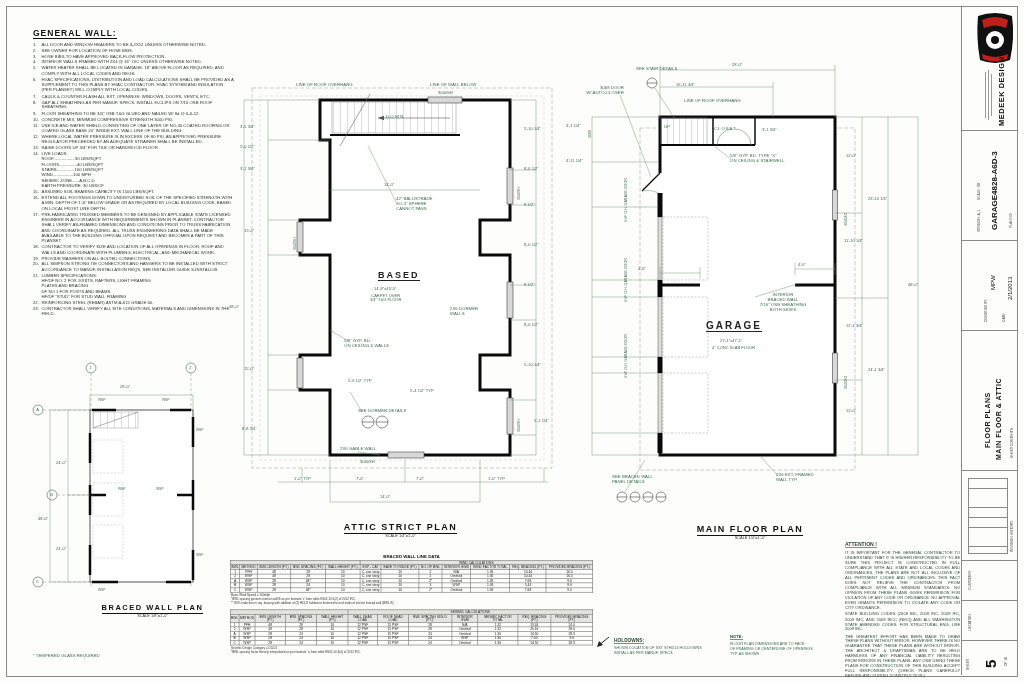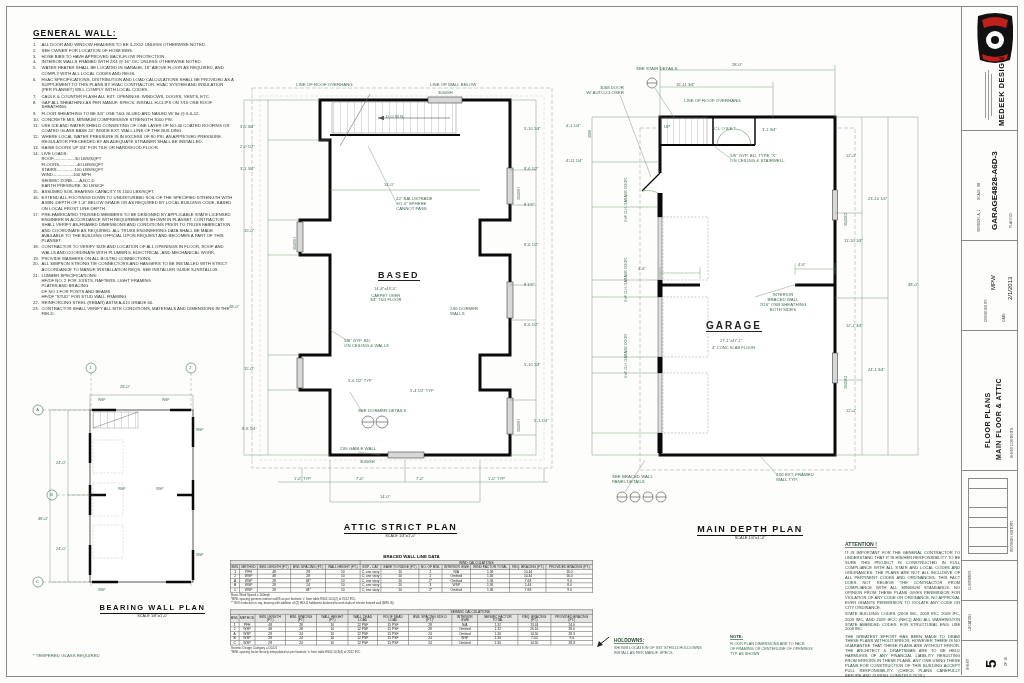--- a/index.html
+++ b/index.html
@@ -354,21 +354,21 @@
 <span class="dim" style="left:844px;top:238px;">11'-10 1/4"</span>
 <span class="dim" style="left:908px;top:282px;">48'-0"</span>
 <span class="dim" style="left:846px;top:323px;">12'-1 3/4"</span>
 <span class="dim" style="left:868px;top:367px;">24'-1 3/4"</span>
 <span class="dim" style="left:846px;top:408px;">12'-0"</span>
 <span class="ann" style="left:612px;top:474px;">SEE BRACED WALL
 PANEL DETAILS</span>
 <span class="ann" style="left:776px;top:472px;">2X6 EXT. FRAMED
 WALL TYP.</span>
 <div class="abs tc" style="left:650px;top:518px;width:200px;">
-  <span class="ttl">MAIN DEPTH PLAN</span>
+  <span class="ttl">MAIN FLOOR PLAN</span>
   <span class="scl">SCALE 1/4"=1'-0"</span>
 </div>
 
 <svg style="left:30px;top:355px;" width="210" height="310" viewBox="0 0 210 310">
   <g stroke="#999" stroke-width="0.5" stroke-dasharray="3 2" fill="none">
     <path d="M61 18 V232 M161 18 V232 M13 55 H60 M27 140 H163 M13 227 H60"></path>
   </g>
   <rect x="60" y="55" width="103" height="172" fill="#ffffff" stroke="#555" stroke-width="1"></rect>
   <g stroke="#0a0a0a" stroke-width="2.5">
     <path d="M62 55 H86 M140 55 H161 M60 78 V108 M60 130 V160 M60 190 V220 M163 62 V92 M163 125 V155 M163 195 V225 M62 227 H88 M136 227 H161 M60 140 H76 M147 140 H163"></path>
@@ -401,21 +401,21 @@
 <span class="dim" style="left:56px;top:546px;">24'-0"</span>
 <span class="dim" style="left:38px;top:516px;">48'-0"</span>
 <span class="dimt" style="left:98px;top:398px;">WSP</span>
 <span class="dimt" style="left:162px;top:398px;">WSP</span>
 <span class="dimt" style="left:196px;top:428px;">WSP</span>
 <span class="dimt" style="left:196px;top:553px;">WSP</span>
 <span class="dimt" style="left:98px;top:588px;">WSP</span>
 <span class="dimt" style="left:118px;top:487px;">WSP</span>
 <span class="dimt" style="left:156px;top:487px;">WSP</span>
 <div class="abs tc" style="left:60px;top:596px;width:185px;">
-  <span class="ttl" style="font-size:7.5px;">BEARING WALL PLAN</span>
+  <span class="ttl" style="font-size:7.5px;">BRACED WALL PLAN</span>
   <span class="scl">SCALE 1/8"=1'-0"</span>
 </div>
 <span class="ann" style="left:33px;top:653px;">* TEMPERED GLASS REQUIRED</span>
 
 <div class="tbl-wrap">
   <div class="tbl-title">BRACED WALL LINE DATA</div>
   <table class="dat">
     <thead>
       <tr>
         <th colspan="5"></th>

